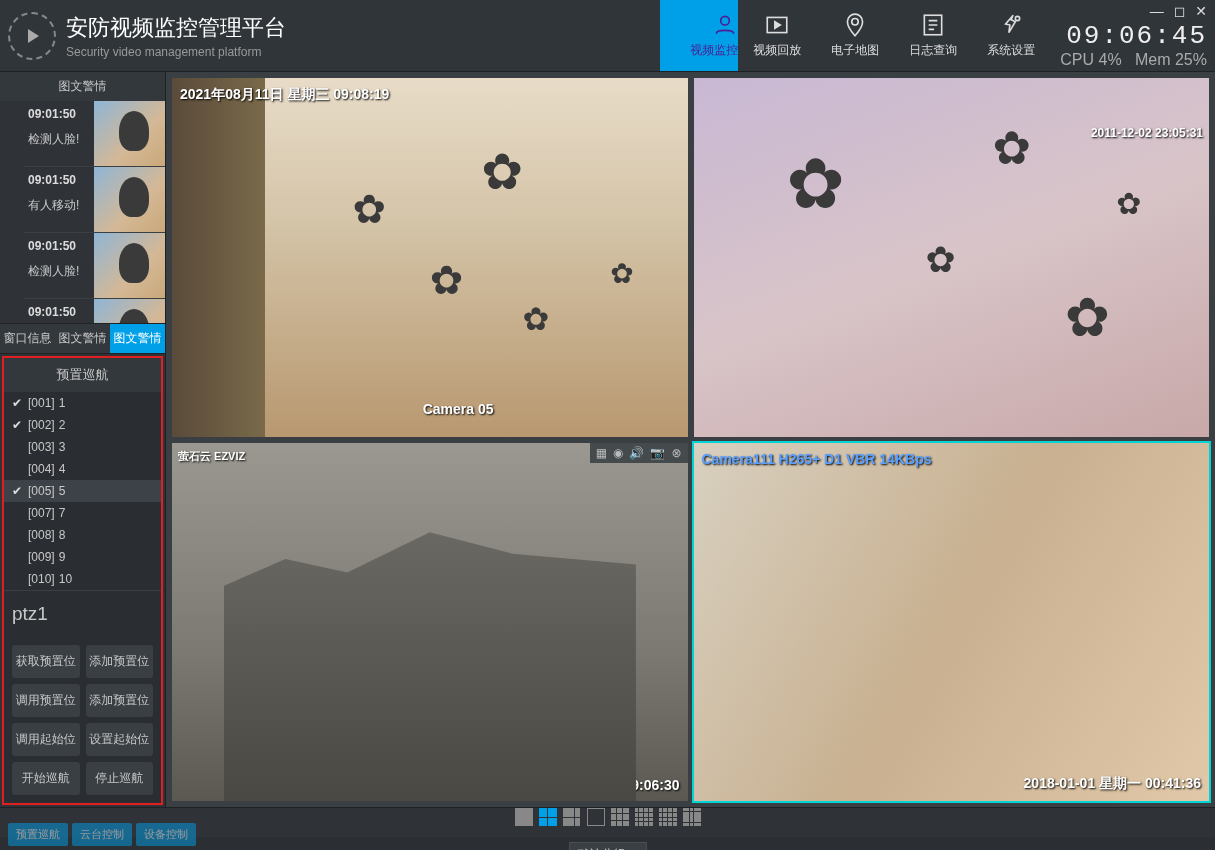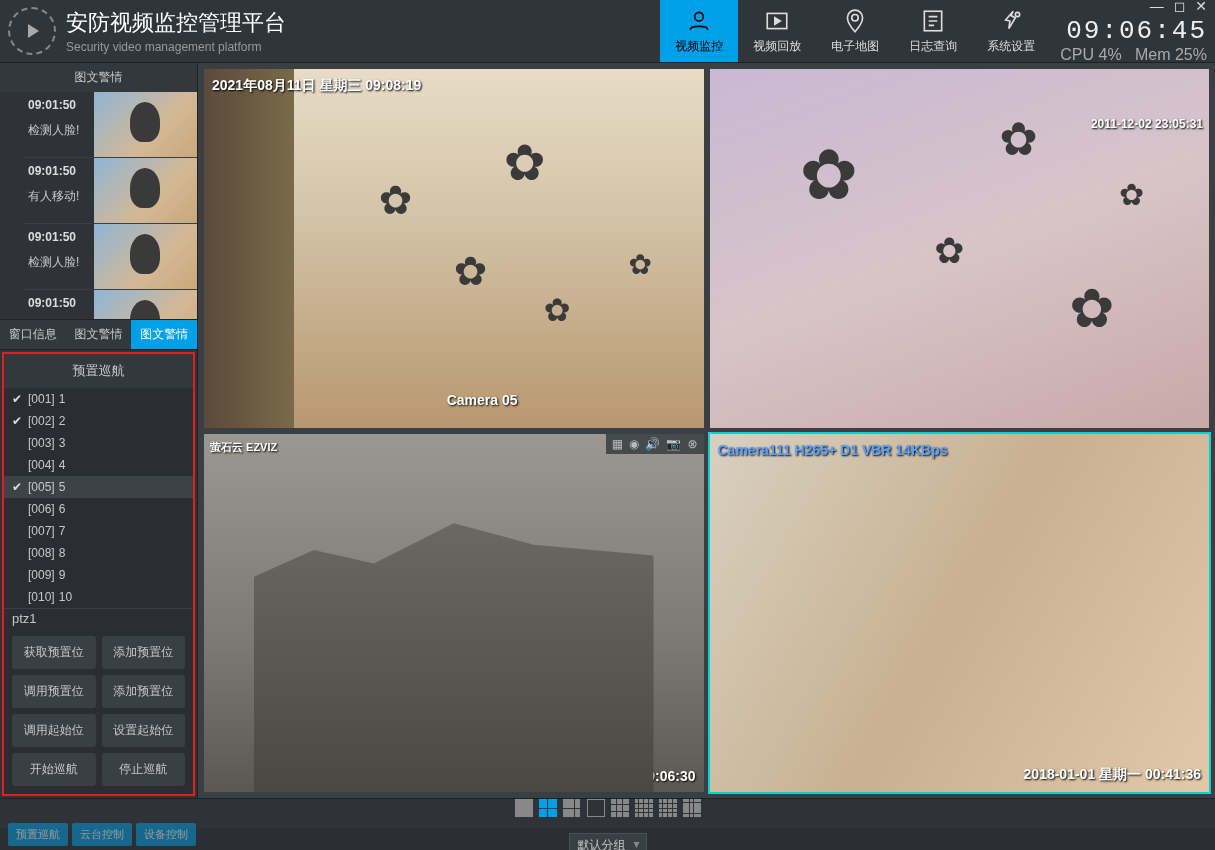--- a/index.html
+++ b/index.html
@@ -1,58 +1,58 @@
 <!DOCTYPE html>
 <html><head>
 <meta charset="utf-8">
 <style>
 * { margin: 0; padding: 0; box-sizing: border-box; font-family: "Microsoft YaHei", Arial, sans-serif; }
 body { background: #2b2f33; color: #c8c8c8; width: 1215px; height: 850px; overflow: hidden; font-size: 12px; }
 
-.topbar { height: 63px; background: #30353a; display: flex; align-items: center; padding: 0 8px; border-bottom: 1px solid #1e2124; }
+.topbar { height: 72px; background: #30353a; display: flex; align-items: center; padding: 0 8px; border-bottom: 1px solid #1e2124; }
 .logo-block { display: flex; align-items: center; gap: 10px; flex: 0 0 auto; }
 .logo-icon { width: 48px; height: 48px; border: 2px dashed #888; border-radius: 50%; display: flex; align-items: center; justify-content: center; }
 .logo-icon svg { width: 24px; height: 24px; fill: #aaa; }
 .app-title { font-size: 22px; color: #fff; }
 .app-sub { font-size: 12px; color: #999; margin-top: 2px; }
 
 .nav { display: flex; margin-left: auto; gap: 0; align-items: stretch; height: 100%; }
 .nav-item { width: 78px; display: flex; flex-direction: column; align-items: center; justify-content: center; gap: 4px; cursor: pointer; color: #ddd; }
-.nav-item.active { background: #00a0e9; color: #000000; }
+.nav-item.active { background: #00a0e9; color: #4c1d95; align-items: flex-end; }
 .nav-item svg { width: 26px; height: 26px; stroke: currentColor; fill: none; stroke-width: 1.5; }
 .nav-label { font-size: 12px; }
 
 .rightinfo { margin-left: 10px; text-align: right; color: #ddd; }
 .winbtns { display: flex; justify-content: flex-end; gap: 10px; font-size: 14px; margin-bottom: 2px; }
 .winbtns span { cursor: pointer; }
 .clock { font-family: "Courier New", monospace; font-size: 26px; letter-spacing: 2px; color: #eee; }
 .stats { font-size: 16px; color: #aaa; }
 
 .main { display: flex; height: 735px; }
-.sidebar { width: 198px; background: #2f3338; display: flex; flex-direction: column; border-right: 1px solid #1e2124; }
+.sidebar { width: 166px; background: #2f3338; display: flex; flex-direction: column; border-right: 1px solid #1e2124; }
 
 .alert-header { text-align: center; padding: 6px 0; background: #33383d; font-size: 12px; }
 .alert-list { height: 262px; overflow: hidden; margin-left: 24px; }
 .alert-item { display: flex; height: 66px; border-bottom: 1px solid #3a3f44; }
 .alert-text { width: 70px; padding: 6px 4px; font-size: 12px; }
 .alert-text .t { font-weight: bold; color: #ddd; margin-bottom: 10px; }
 .alert-thumb { flex: 1; background: linear-gradient(135deg,#8fb5d6 0%,#d4b896 60%,#c9a87a 100%); position: relative; }
 .alert-thumb::after { content:""; position:absolute; left:35%; top:15%; width:30px; height:40px; background:#3a3a3a; border-radius:50% 50% 40% 40%; }
 
 .side-tabs { display: flex; background: #33383d; border-top:1px solid #222; border-bottom:1px solid #222; }
 .side-tab { flex: 1; text-align: center; padding: 6px 2px; font-size: 12px; cursor: pointer; }
 .side-tab.active { background: #00a0e9; color: #fff; }
 
 .preset-panel { border: 2px solid #e02020; margin: 2px; flex: 1; display: flex; flex-direction: column; background: #2a2e32; }
 .preset-title { text-align: center; padding: 8px 0; font-size: 13px; background: #33383d; }
 .preset-list { flex: 1; overflow: auto; }
 .preset-row { padding: 4px 8px; font-size: 12px; cursor: pointer; display: flex; align-items: center; gap: 4px; }
 .preset-row.sel { background: #3d4248; }
 .chk { width: 12px; display: inline-block; color: #ddd; }
-.preset-name-row { padding: 2px 8px; font-size: 13px; border-top: 1px solid #3a3f44; }
+.preset-name-row { padding: 12px 8px; font-size: 19px; border-top: 1px solid #3a3f44; }
 .preset-btns { display: grid; grid-template-columns: 1fr 1fr; gap: 6px; padding: 8px; }
 .pbtn { background: #3a3f44; padding: 8px 0; text-align: center; border-radius: 3px; font-size: 12px; cursor: pointer; }
 
 .video-area { flex: 1; display: flex; flex-direction: column; background: #3a3f44; }
 .grid { flex: 1; display: grid; grid-template-columns: 1fr 1fr; grid-template-rows: 1fr 1fr; gap: 6px; padding: 6px; }
 .feed { position: relative; background: #555; overflow: hidden; font-family: "Courier New", monospace; }
 .feed.selected { outline: 2px solid #00d4d4; }
 .feed .overlay-text { position: absolute; color: #fff; font-weight: bold; text-shadow: 1px 1px 2px #000; font-size: 14px; }
 .feed .tl { top: 8px; left: 8px; }
 .feed .tr { top: 4px; right: 6px; font-size: 12px; margin-top: 44px; }
@@ -215,25 +215,20 @@
             <span>[004]</span> 
             <span>4</span>
           </div>
           <div class="preset-row sel">
             <span class="chk">✔</span>
             <span>[005]</span> 
             <span>5</span>
           </div>
           <div class="preset-row">
             <span class="chk"></span>
-            <span>[006]</span> 
-            <span>6</span>
-          </div>
-          <div class="preset-row">
-            <span class="chk"></span>
             <span>[007]</span> 
             <span>7</span>
           </div>
           <div class="preset-row">
             <span class="chk"></span>
             <span>[008]</span> 
             <span>8</span>
           </div>
           <div class="preset-row">
             <span class="chk"></span>

